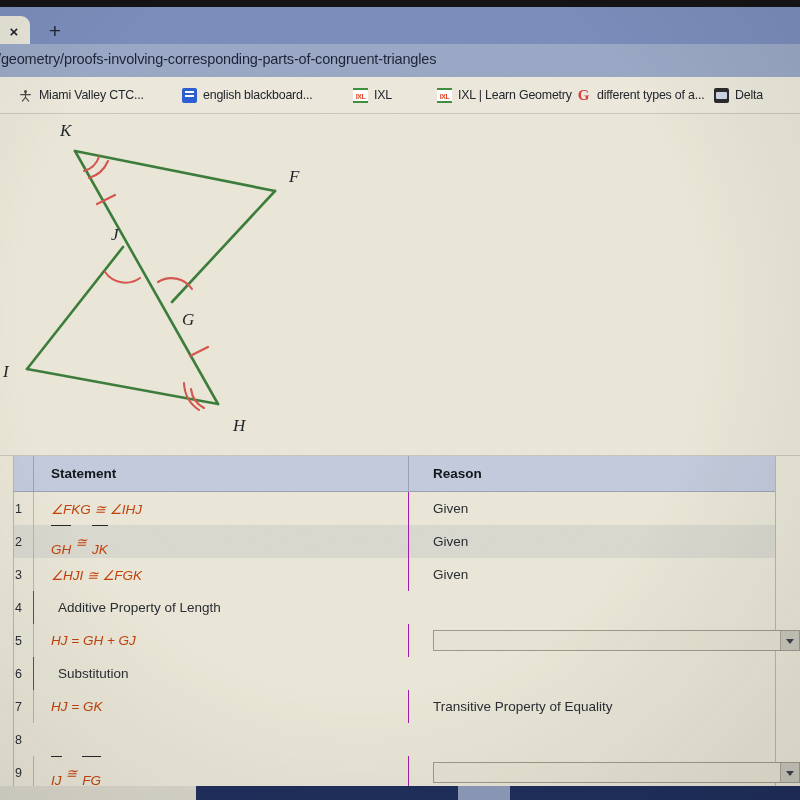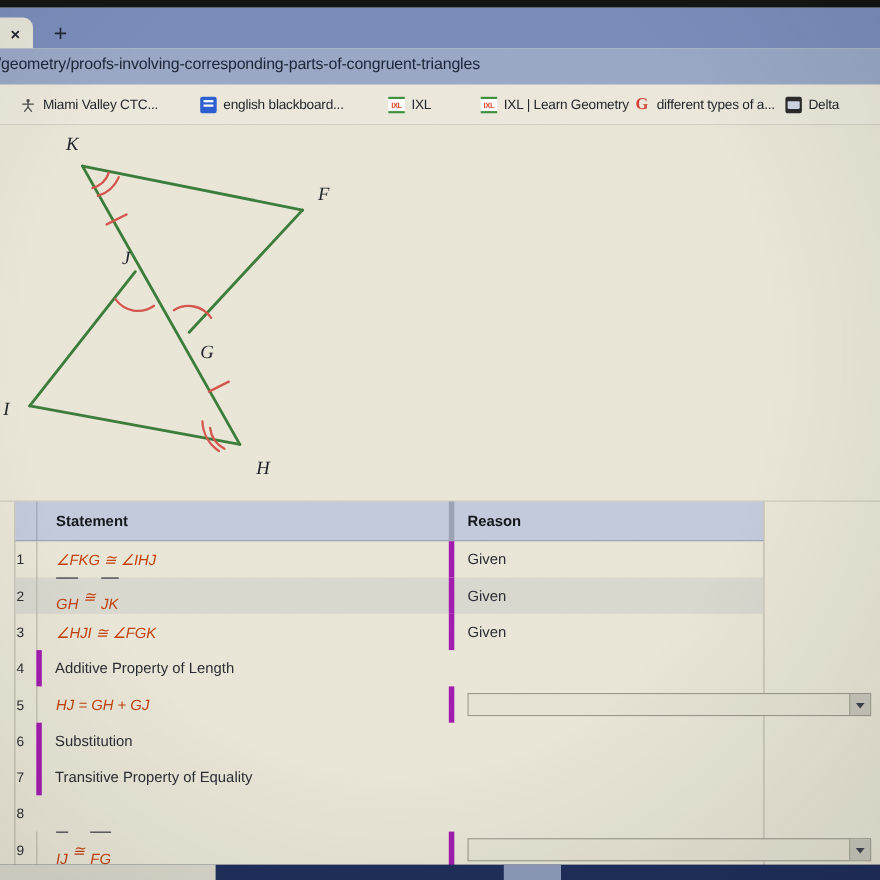--- a/index.html
+++ b/index.html
@@ -192,21 +192,21 @@
     width: 800px; height: 341px;
     background: #e9e6d7;
     border-bottom: 1px solid #c8c5b6;
   }
   .figure svg { display: block; }
 
   
   .proof {
     position: absolute;
     left: 13px; top: 342px;
-    width: 682px;
+    width: 763px;
     border-left: 1px solid #b9b6a7;
     border-right: 1px solid #b9b6a7;
     box-sizing: border-box;
   }
   .prow {
     display: flex;
     align-items: stretch;
     min-height: 33px;
   }
   .prow.header {
@@ -234,22 +234,22 @@
     display: flex;
     align-items: center;
     box-sizing: border-box;
     font-size: 13.5px;
     color: #c2410c;
     font-family: "Liberation Sans", sans-serif;
     font-style: italic;
   }
   .c-reason {
     flex: 1 1 auto;
-    border-left: 5px solid #a21caf;
-    padding-left: 12px;
+    border-left: 1px solid #a21caf;
+    padding-left: 24px;
     display: flex;
     align-items: center;
     box-sizing: border-box;
     font-size: 13.5px;
     color: #2a2d33;
   }
   .prow.header .c-stmt,
   .prow.header .c-reason {
     font-style: normal;
     font-weight: bold;
@@ -471,20 +471,21 @@
         </div>
       </div>
 
       <div class="prow">
         <div class="c-num">6</div>
         <div class="c-reason">Substitution</div>
       </div>
 
       <div class="prow">
         <div class="c-num">7</div>
+        <div class="c-stmt">HJ  =  GK</div>
         <div class="c-reason">Transitive Property of Equality</div>
       </div>
 
       <div class="prow">
         <div class="c-num">8</div>
       </div>
 
       <div class="prow">
         <div class="c-num">9</div>
         <div class="c-stmt">

